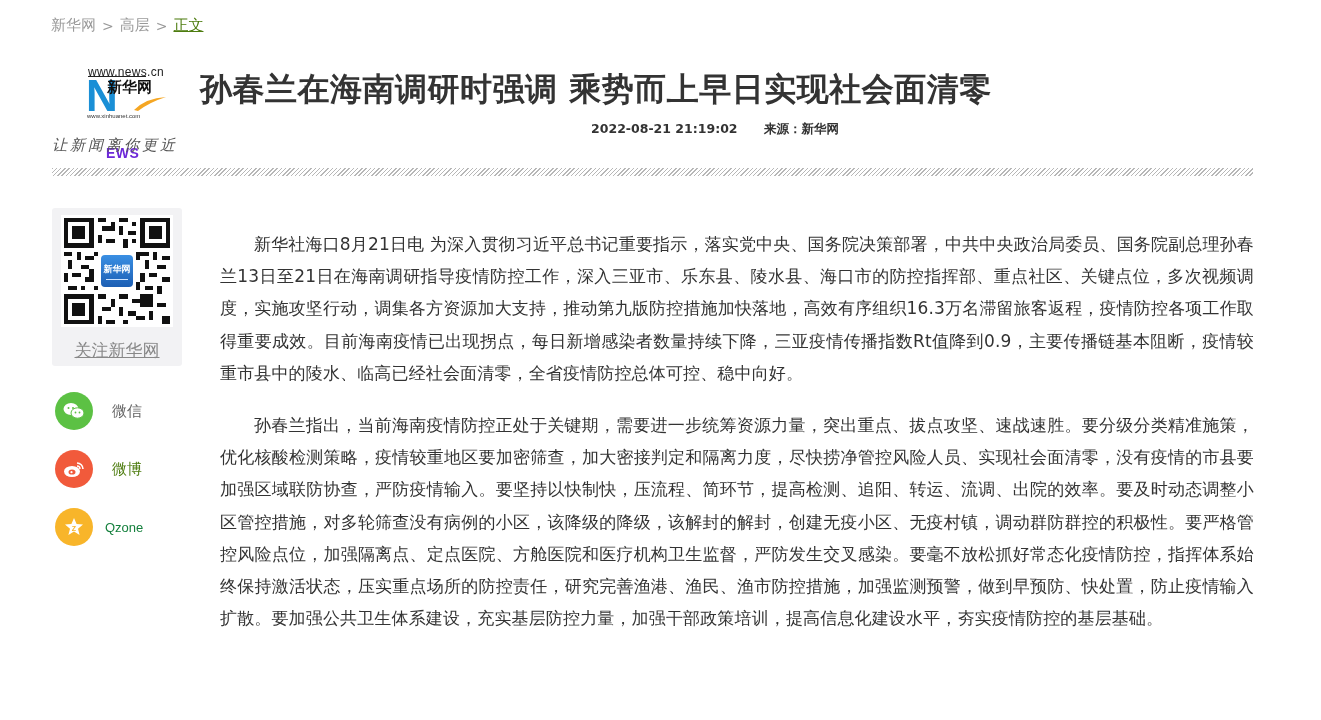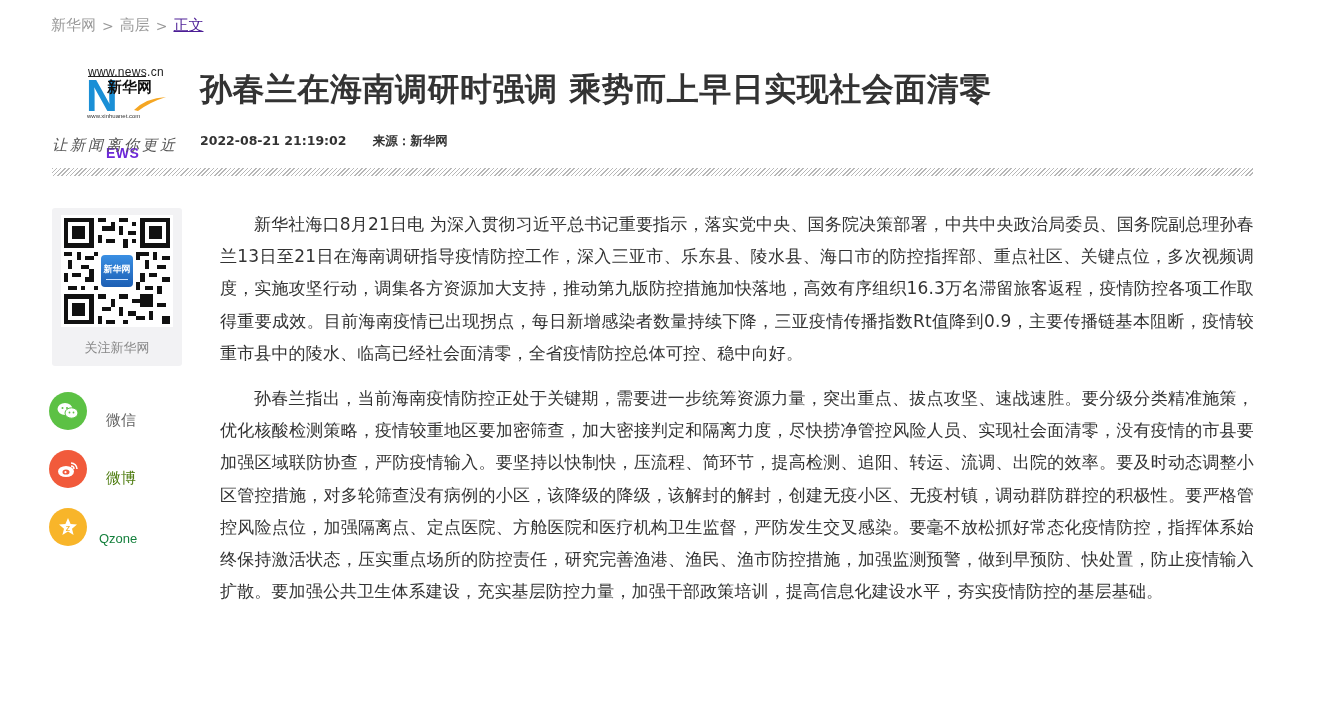--- a/index.html
+++ b/index.html
@@ -1,58 +1,58 @@
 <!DOCTYPE html>
 <html><head>
 <meta charset="utf-8">
 <style>
   * { margin: 0; padding: 0; box-sizing: border-box; }
   html, body { width: 1321px; height: 720px; overflow: hidden; background: #ffffff; }
   body { font-family: "DejaVu Sans", "Liberation Sans", sans-serif; color: #333; position: relative; }
 
   .breadcrumb { position: absolute; left: 51px; top: 16px; font-size: 15px; color: #999; display: flex; align-items: center; }
   .breadcrumb .sep { margin: 0 6px; color: #999; font-size: 14px; }
-  .breadcrumb .current { color: #4c1d95; text-decoration: underline; }
+  .breadcrumb .current { color: #4d7c0f; text-decoration: underline; }
   .breadcrumb a { color: #999; text-decoration: none; cursor: pointer; }
 
   .logo { position: absolute; left: 52px; top: 64px; width: 135px; height: 90px; }
   .logo .url-top { position: absolute; left: 36px; top: 1px; font-size: 12px; color: #222; font-family: "Liberation Sans", sans-serif; letter-spacing: 0.3px; }
   .logo .topline { position: absolute; left: 36px; top: 12px; width: 58px; height: 1px; background: #222; }
   .logo .big-n { position: absolute; left: 34px; top: 10px; font-family: "Liberation Sans", sans-serif; font-weight: bold; font-size: 44px; color: #1a8fd6; line-height: 44px; }
   .logo .ews { position: absolute; left: 54px; top: 33px; font-family: "Liberation Sans", sans-serif; font-weight: bold; font-size: 14px; color: #6d28d9; letter-spacing: 0.5px; margin-top: 48px; }
   .logo .cn { position: absolute; left: 55px; top: 14px; font-weight: bold; font-size: 15px; color: #111; }
   .logo .swoosh { position: absolute; left: 80px; top: 30px; width: 36px; height: 18px; }
   .logo .url-bot { position: absolute; left: 35px; top: 49px; font-size: 6px; color: #333; font-family: "Liberation Sans", sans-serif; }
   .logo .slogan { position: absolute; left: 0; top: 72px; font-family: "DejaVu Serif", serif; font-size: 15px; color: #555; letter-spacing: 3px; white-space: nowrap; font-style: italic; }
 
   .title { position: absolute; left: 200px; top: 68px; width: 1030px; font-size: 32px; font-weight: bold; color: #333; letter-spacing: 0.5px; }
-  .meta { position: absolute; left: 200px; top: 121px; width: 1030px; text-align: left; font-size: 12.5px; font-weight: bold; color: #333; margin-top: 12px; }
+  .meta { position: absolute; left: 200px; top: 121px; width: 1030px; text-align: center; font-size: 12.5px; font-weight: bold; color: #333; }
   .meta .source { margin-left: 22px; }
 
   .divider { position: absolute; left: 52px; top: 168px; width: 1201px; height: 8px;
     background: repeating-linear-gradient(135deg, #b7b7b7 0px, #b7b7b7 1px, #ffffff 1px, #ffffff 3px); }
 
   .side { position: absolute; left: 52px; top: 208px; width: 130px; }
   .qr-box { width: 130px; height: 158px; background: #f2f2f4; border-radius: 3px; padding: 7px 9px 0 9px; }
   .qr { width: 112px; height: 112px; background: #fff; position: relative; padding: 3px; }
   .qr svg { width: 106px; height: 106px; display: block; }
   .qr .qr-logo { position: absolute; left: 38px; top: 38px; width: 36px; height: 36px; border-radius: 6px;
     background: linear-gradient(180deg, #3a8fe3, #1c5fb4); color: #fff; font-size: 9px; font-weight: bold;
     display: flex; align-items: center; justify-content: center; flex-direction: column; border: 2px solid #fff; }
   .qr .qr-logo i { display: block; width: 22px; height: 1px; background: #cfe4ff; margin-top: 3px; }
-  .qr-label { text-align: center; font-size: 13px; color: #888; margin-top: 12px; }
-
-  .share { position: absolute; left: 49px; width: 130px; display: flex; align-items: flex-end; cursor: pointer; }
+  .qr-label { text-align: center; font-size: 17px; color: #888; margin-top: 12px; text-decoration: underline; }
+
+  .share { position: absolute; left: 55px; width: 130px; display: flex; align-items: center; cursor: pointer; }
   .share .circle { width: 38px; height: 38px; border-radius: 50%; display: flex; align-items: center; justify-content: center; }
   .share .label { margin-left: 19px; font-size: 15px; color: #666; }
   .share.qzone .label { margin-left: 12px; color: #15803d; font-family: "Liberation Sans", sans-serif; font-size: 13px; }
   .share.weibo .label { color: #4d7c0f; font-family: Liberation Mono, monospace; }
 
   .article { position: absolute; left: 220px; top: 208px; width: 1034px; font-size: 17px; color: #333; line-height: 32.2px; }
-  .article p { text-indent: 2em; text-align: justify; margin-bottom: 13px; letter-spacing: 0.15px; }
+  .article p { text-indent: 2em; text-align: justify; margin-bottom: 13px; letter-spacing: 0.15px; margin-top: 20px; }
 </style>
 </head>
 <body>
 
 <div class="breadcrumb">
   <a>新华网</a>
   <span class="sep">&gt;</span>
   <a>高层</a>
   <span class="sep">&gt;</span>
   <span class="current">正文</span>

